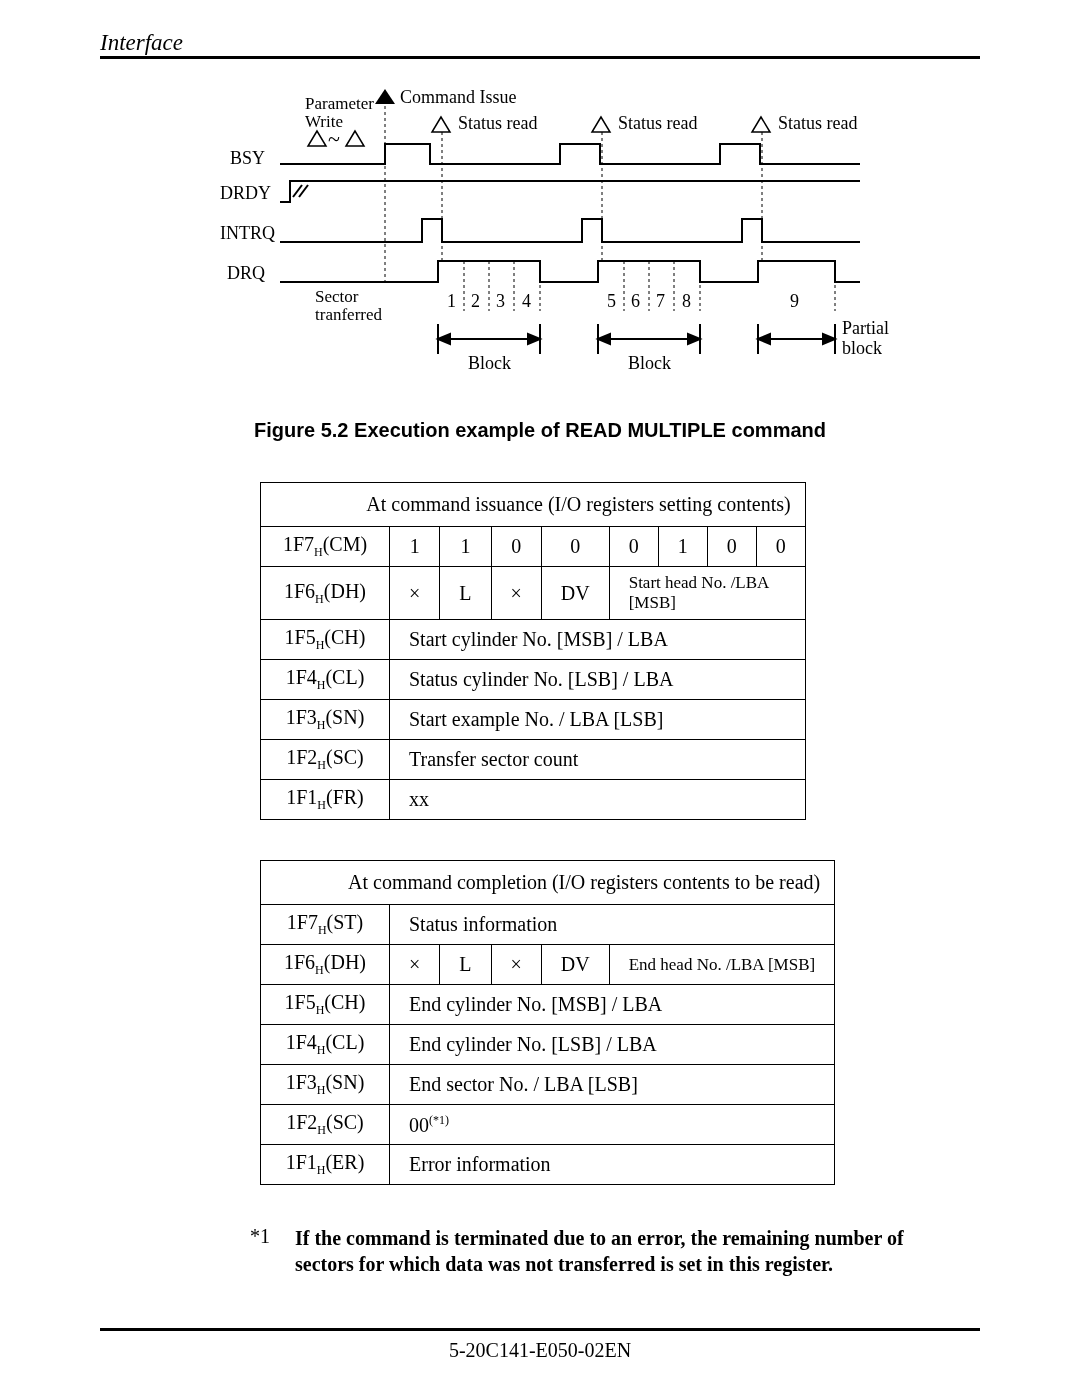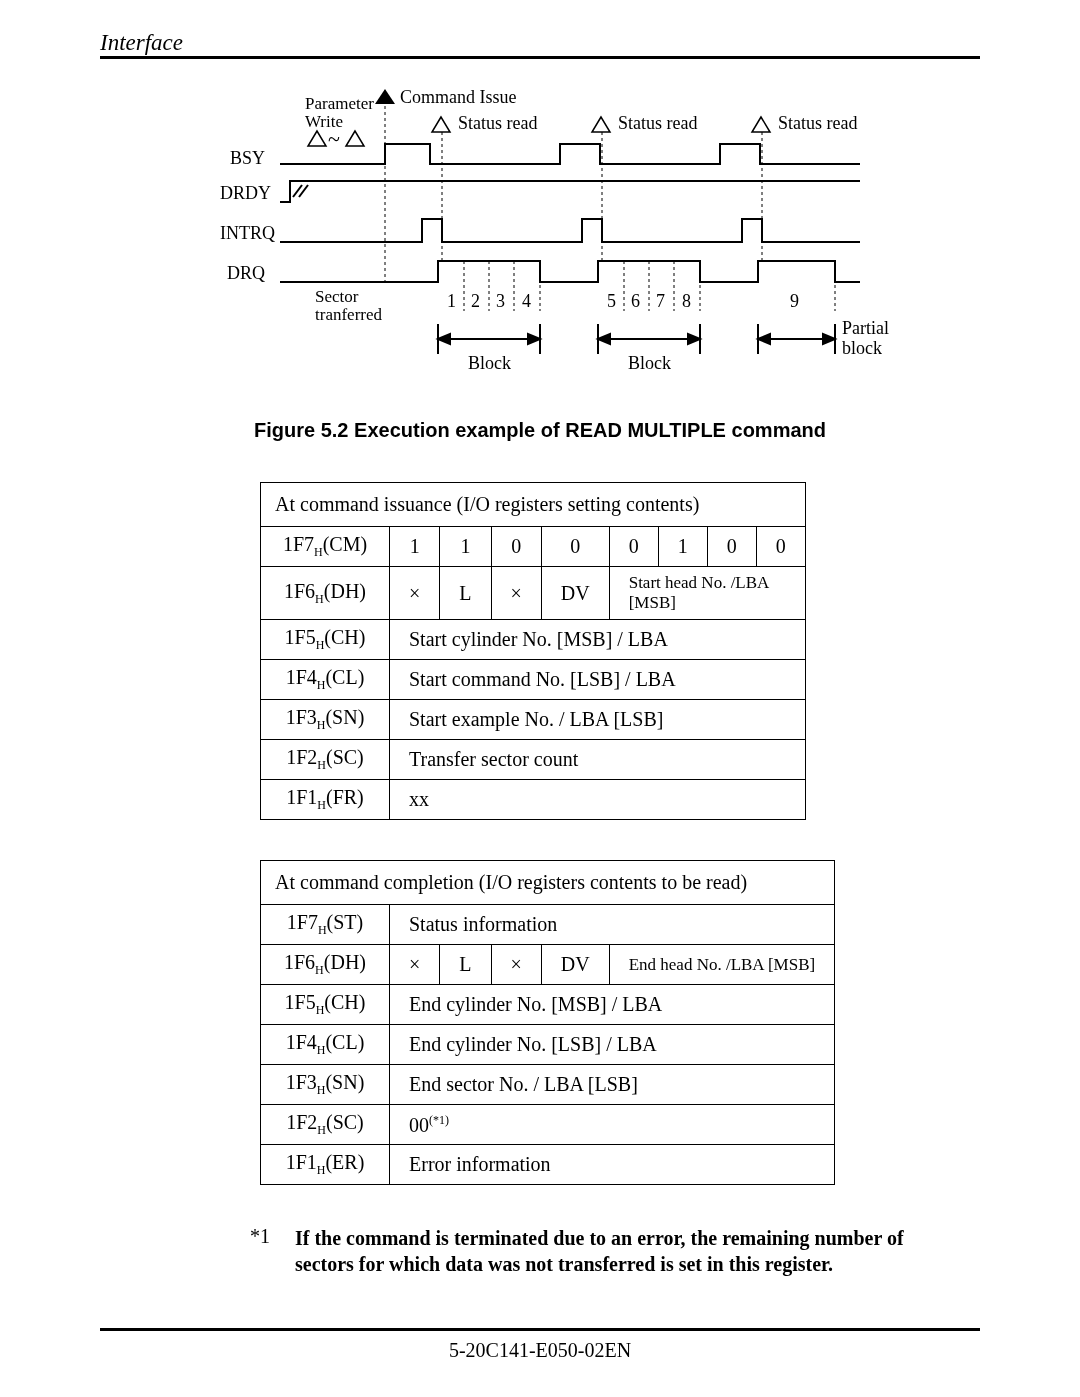--- a/index.html
+++ b/index.html
@@ -50,21 +50,21 @@
     margin-bottom: 40px;
     font-size: 20px;
   }
   .reg-table td, .reg-table th {
     border: 1.5px solid #000;
     padding: 6px 19px;
     vertical-align: middle;
   }
   .reg-table th {
     font-weight: normal;
-    text-align: left;
+    text-align: right;
     padding: 10px 14px;
   }
   .reg-table .label-cell {
     text-align: center;
     white-space: nowrap;
     width: 129px;
   }
   .reg-table .bit-cell {
     text-align: center;
     width: 48px;
@@ -217,21 +217,21 @@
       <td class="bit-cell">×</td>
       <td class="bit-cell">DV</td>
       <td colspan="4" style="font-size:17px">Start head No. /LBA [MSB]</td>
     </tr>
     <tr>
           <td class="label-cell">1F5<sub>H</sub>(CH)</td>
           <td colspan="8">Start cylinder No. [MSB] / LBA</td>
         </tr>
     <tr>
           <td class="label-cell">1F4<sub>H</sub>(CL)</td>
-          <td colspan="8">Start command No. [LSB] / LBA</td>
+          <td colspan="8">Status cylinder No. [LSB] / LBA</td>
         </tr>
     <tr>
           <td class="label-cell">1F3<sub>H</sub>(SN)</td>
           <td colspan="8">Start example No. / LBA [LSB]</td>
         </tr>
     <tr>
           <td class="label-cell">1F2<sub>H</sub>(SC)</td>
           <td colspan="8">Transfer sector count</td>
         </tr>
     <tr>

